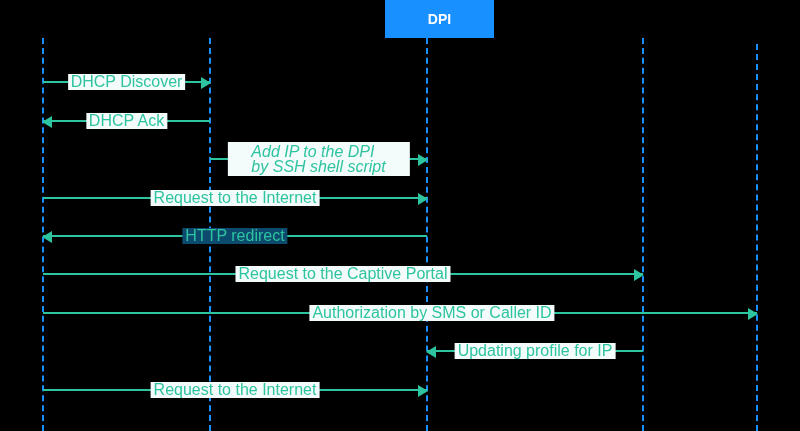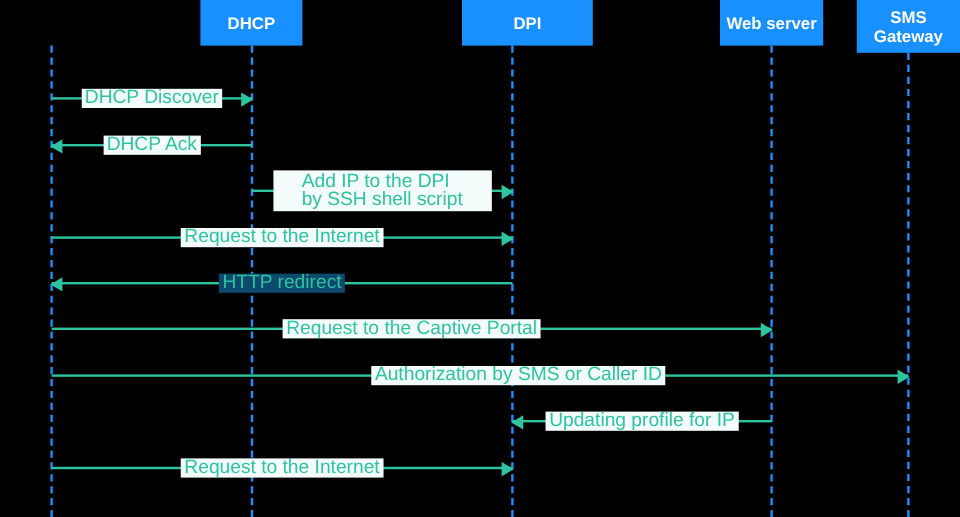--- a/index.html
+++ b/index.html
@@ -42,36 +42,32 @@
     position:absolute;left:50%;top:50%;
     transform:translate(-50%,-50%);
     background:#f4fbfb;
     color:#2ec4a0;
     font-size:16px;
     line-height:14px;
     padding:1px 3px;
     white-space:pre;
     text-align:left;
   }
-  .msg-label.two-line{line-height:15px;padding:2px 24px;}
+  .msg-label.two-line{line-height:15px;padding:2px 24px;font-style:italic;}
 </style>
 </head>
 <body>
 
 <div id="diagram">
     <div class="lifeline" style="left: 42px; top: 38px; height: 393px; border-left-color: rgb(24, 144, 255);"></div>
     <div class="lifeline" style="left: 209px; top: 38px; height: 393px; border-left-color: rgb(24, 144, 255);"></div>
     <div class="lifeline" style="left: 426px; top: 38px; height: 393px; border-left-color: rgb(24, 144, 255);"></div>
     <div class="lifeline" style="left: 642px; top: 38px; height: 393px; border-left-color: rgb(24, 144, 255);"></div>
     <div class="lifeline" style="left: 756px; top: 44px; height: 387px; border-left-color: rgb(24, 144, 255);"></div>
-    <div class="participant" style="left: 167px; width: 85px; height: 38px; background: rgb(24, 144, 255);">DHCP</div>
     <div class="participant" style="left: 385px; width: 109px; height: 38px; background: rgb(24, 144, 255);">DPI</div>
-    <div class="participant" style="left: 600px; width: 86px; height: 38px; background: rgb(24, 144, 255);">Web server</div>
-    <div class="participant" style="left: 714px; width: 86px; height: 44px; background: rgb(24, 144, 255);">SMS
-Gateway</div>
     <div class="message" style="left: 43px; width: 167px; top: 82px;">
       <div class="msg-line" style="background: rgb(46, 196, 160);"></div>
       <div class="msg-head right" style="border-left-color: rgb(46, 196, 160);"></div>
       <div class="msg-label" style="background: rgb(244, 251, 251); color: rgb(46, 196, 160);">DHCP Discover</div>
     </div>
     <div class="message" style="left: 43px; width: 167px; top: 121px;">
       <div class="msg-line" style="background: rgb(46, 196, 160);"></div>
       <div class="msg-head left" style="border-right-color: rgb(46, 196, 160);"></div>
       <div class="msg-label" style="background: rgb(244, 251, 251); color: rgb(46, 196, 160);">DHCP Ack</div>
     </div>

